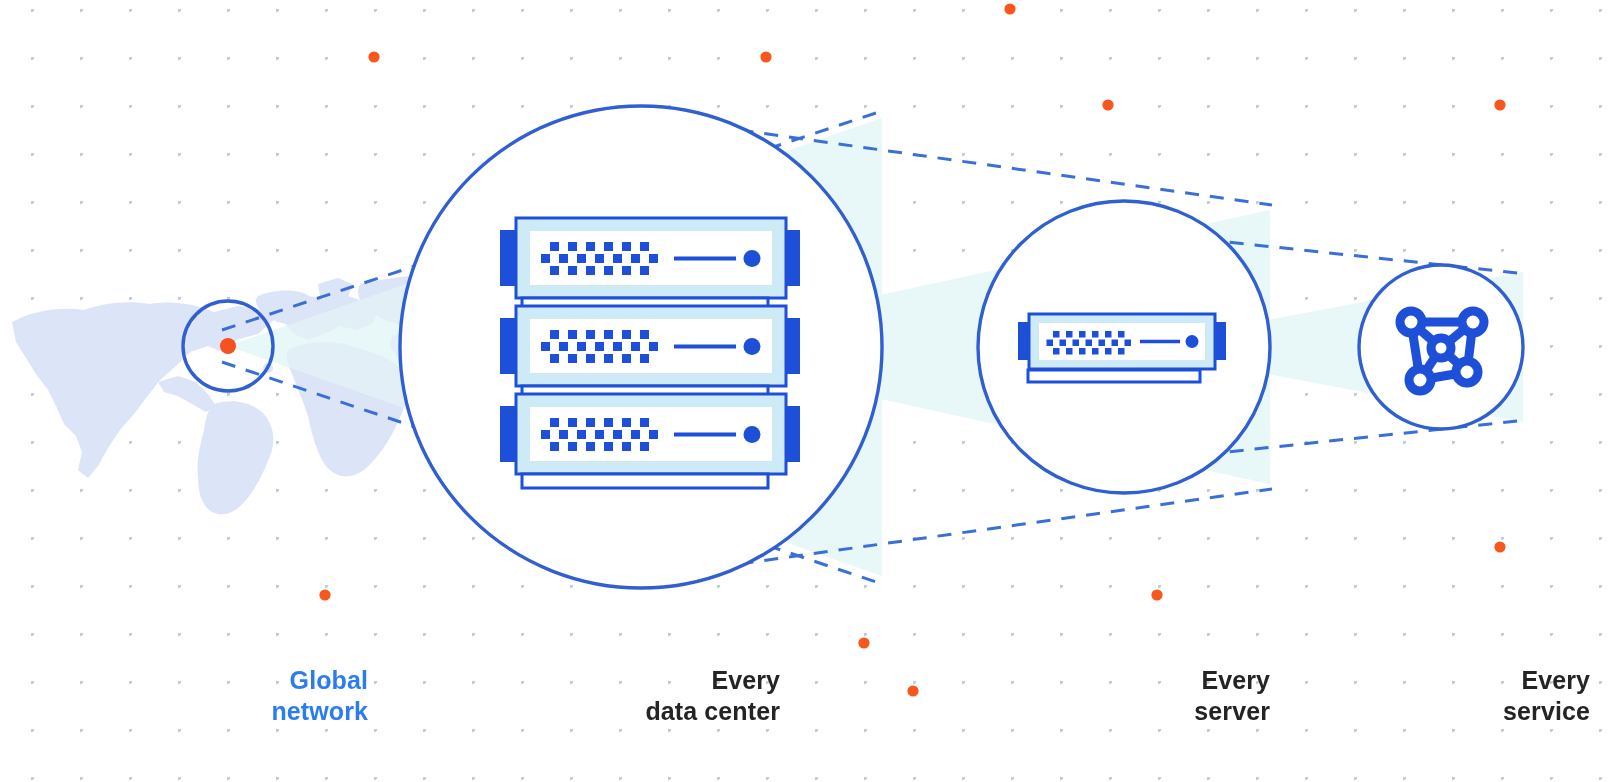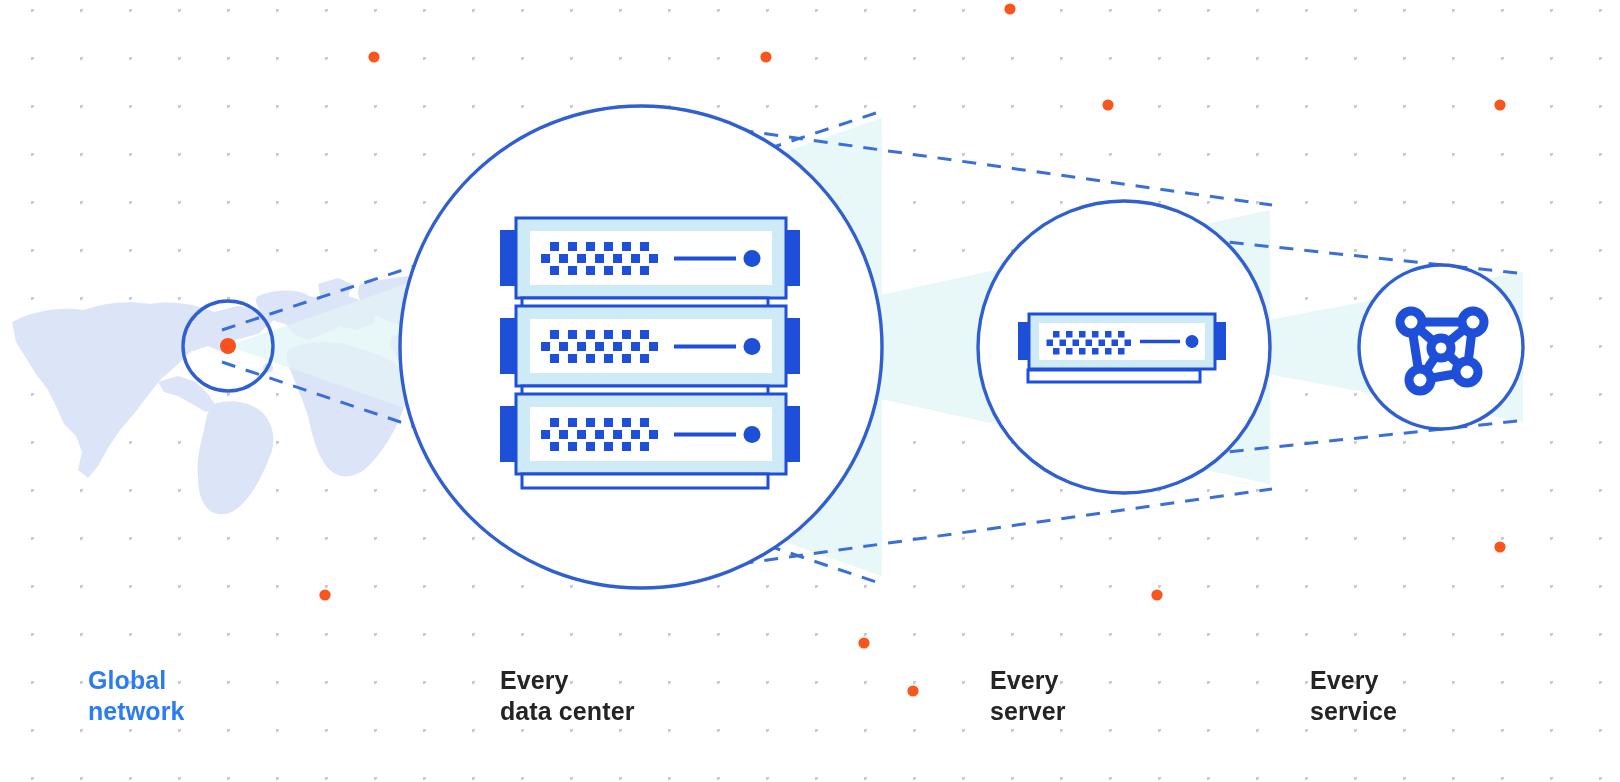--- a/index.html
+++ b/index.html
@@ -21,21 +21,21 @@
   }
   #scene {
     position: absolute;
     inset: 0;
     width: 1620px;
     height: 782px;
     display: block;
   }
   .lbl {
     position: absolute;
-    text-align: left;
+    text-align: right;
     line-height: 1.23;
     font-size: 25px;
     font-weight: 700;
     letter-spacing: 0.1px;
     white-space: pre;
     user-select: none;
   }
   .lbl-global   { left: 88px;   top: 665px; width: 280px; color: #2c7cf1; }
   .lbl-dc       { left: 500px;  top: 665px; width: 280px; color: #242424; }
   .lbl-server   { left: 990px;  top: 665px; width: 280px; color: #242424; }

